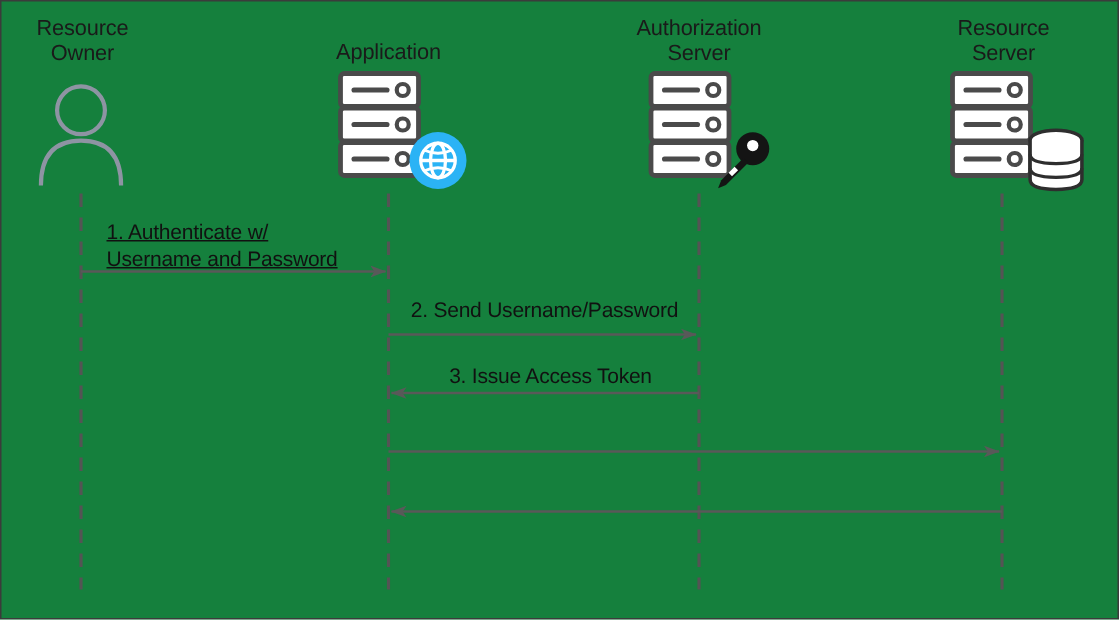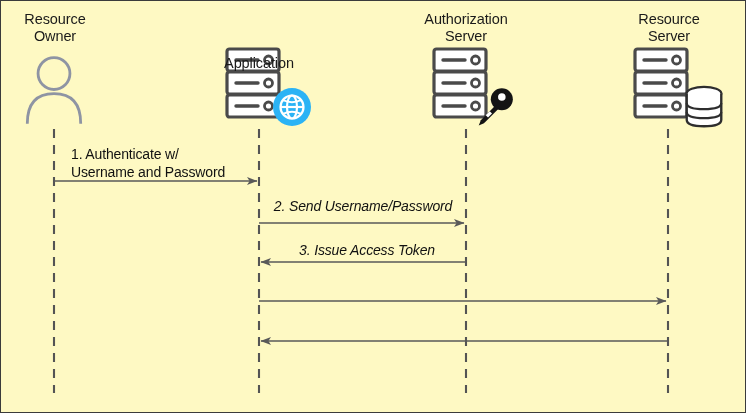--- a/index.html
+++ b/index.html
@@ -7,21 +7,21 @@
     padding: 0;
     background: #ffffff;
   }
   body {
     font-family: "Liberation Sans", sans-serif;
   }
   #canvas {
     position: relative;
     width: 746px;
     height: 413px;
-    background: #fef9c3;
+    background: #15803d;
     border: 1px solid #3b3b3b;
     box-sizing: border-box;
     overflow: hidden;
   }
   #diagram-svg {
     position: absolute;
     left: 0;
     top: 0;
     width: 746px;
     height: 413px;
@@ -39,22 +39,22 @@
   }
   .msg-label {
     position: absolute;
     font-size: 14px;
     line-height: 18px;
     color: #111111;
     font-family: "Liberation Sans", sans-serif;
     white-space: pre-line;
     letter-spacing: -0.15px;
   }
-  .msg-center { text-align: center; font-style: italic; }
-  .msg-left { text-align: left; }
+  .msg-center { text-align: center; }
+  .msg-left { text-align: left; text-decoration: underline; }
 </style>
 </head>
 <body>
 
 <div id="canvas">
 
   <svg id="diagram-svg" viewBox="0 0 746 413">
     <defs>
       <marker id="arrow-right" markerWidth="11" markerHeight="9" refX="10" refY="4.5" orient="auto" markerUnits="userSpaceOnUse">
         <path d="M0,0.6 L10.5,4.5 L0,8.4 L2.6,4.5 Z" fill="#595959"></path>
@@ -135,21 +135,21 @@
       <line x1="258" y1="222" x2="463" y2="222" marker-end="url(#arrow-right)"></line>
       <line x1="465" y1="261" x2="260" y2="261" marker-end="url(#arrow-left)"></line>
       <line x1="258" y1="300" x2="665" y2="300" marker-end="url(#arrow-right)"></line>
       <line x1="667" y1="340" x2="260" y2="340" marker-end="url(#arrow-left)"></line>
     </g>
   </svg>
 
   <div class="actor-title" style="left:8px; top:10px; width:92px;">Resource
 Owner</div>
 
-  <div class="actor-title" style="left:208px; top:26px; width:100px;margin-top:28px;">Application</div>
+  <div class="actor-title" style="left:208px; top:26px; width:100px;">Application</div>
 
   <div class="actor-title" style="left:408px; top:10px; width:114px;">Authorization
 Server</div>
 
   <div class="actor-title" style="left:620px; top:10px; width:96px;">Resource
 Server</div>
 
   <div class="msg-label msg-left" style="left:70px; top:144px; width:200px;">1. Authenticate w/
 Username and Password</div>
 

